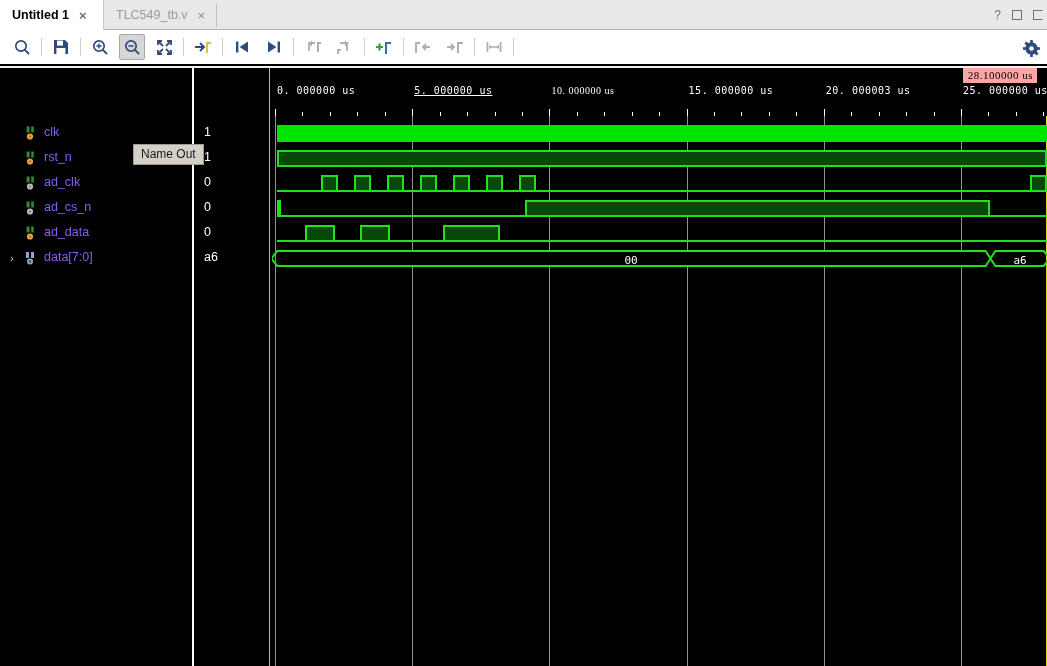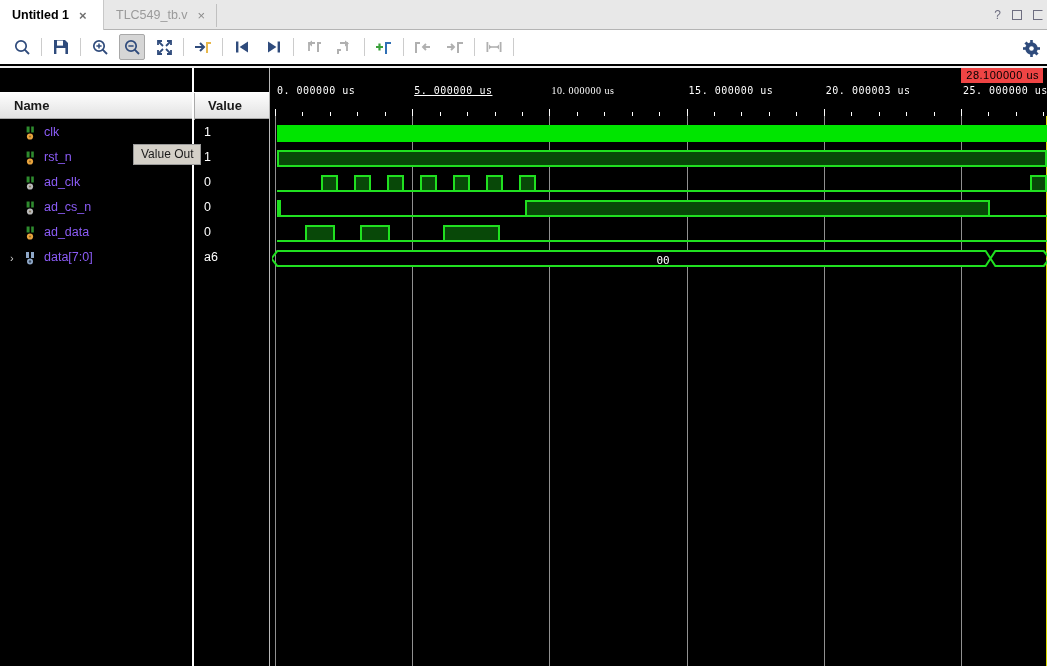--- a/index.html
+++ b/index.html
@@ -89,37 +89,37 @@
   .ruler { position: absolute; left: 0; top: 0; width: 775px; height: 46px; }
   .rlabel {
     position: absolute; top: 17px;
     font-family: "DejaVu Sans Mono", "Liberation Mono", monospace;
     font-size: 10px; color: #ffffff; white-space: nowrap; letter-spacing: .5px;
   }
   .majtick { position: absolute; top: 41px; width: 1px; height: 7px; background: #ffffff; }
   .mintick { position: absolute; top: 44px; width: 1px; height: 4px; background: #ffffff; }
 
   .timebadge {
-    position: absolute; top: 0; right: 4px;
-    background: #ef4444; color: #000000;
-    font-family: Liberation Sans, sans-serif;
+    position: absolute; top: 0; right: 10px;
+    background: #fca5a5; color: #000000;
+    font-family: Liberation Serif, serif;
     font-size: 11px; padding: 1px 4px 2px 5px; letter-spacing: .5px;
     z-index: 12;
   }
   .gridline { position: absolute; top: 48px; width: 1px; height: 550px; background: #b9b9b9; opacity: .78; }
   .rightedge { position: absolute; left: 774px; top: 48px; width: 1px; height: 550px; background: #d8d800; }
 
   .wrow { position: absolute; left: 0; width: 775px; }
   .seg { position: absolute; }
   .hi  { border: 2px solid #20e020; background: #084808; }
   .hi.solid { background: #00e500; border: none; }
   .lo-line { position: absolute; height: 2px; background: #20e020; }
   .edge { position: absolute; width: 2px; background: #20e020; }
 
-  .bus-seg { position: absolute; border-top: 2px solid #20e020; border-bottom: 2px solid #20e020; background: #000000; padding-left: 32px; }
+  .bus-seg { position: absolute; border-top: 2px solid #20e020; border-bottom: 2px solid #20e020; background: #000000; }
   .bus-lbl {
     position: absolute; width: 100%; text-align: center; top: 2px;
     font-family: "DejaVu Sans Mono", "Liberation Mono", monospace;
     font-size: 11px; color: #ffffff;
   }
   .bus-x { position: absolute; width: 12px; height: 21px; }
   .bus-cap { position: absolute; width: 7px; height: 21px; }
 </style>
 </head>
 <body>
@@ -275,27 +275,22 @@
         <circle cx="8.5" cy="8.5" r="2.3" fill="#ffffff"></circle>
       </svg>
     </div>
   </div>
 
   <div class="stage">
 
     <div class="namepanel"></div>
     <div class="valpanel"></div>
 
-    <div class="hdrrow">
-      <span class="hdr-name">Name</span>
-      <span class="hdr-split"></span>
-      <span class="hdr-value">Value</span>
-    </div>
-
-    <div class="tooltip">Value Out</div>
+
+    <div class="tooltip">Name Out</div>
 
     <div id="sigrows">
         <div class="sigrow" style="top: 53px;">
           <span class="sig-ico"><svg width="14" height="16" viewBox="0 0 14 16">
               <path d="M1.6 1.5h3v6h-3z" fill="#2e8b2e"></path>
               <path d="M6.2 1.5h2.6v6H6.2z" fill="#2e8b2e"></path>
               <circle cx="5" cy="11.5" r="3.1" fill="#e8a33d"></circle>
               <circle cx="5" cy="11.5" r="1.1" fill="#5b4412" opacity=".55"></circle>
             </svg></span>
           <span class="sig-name">clk</span>

